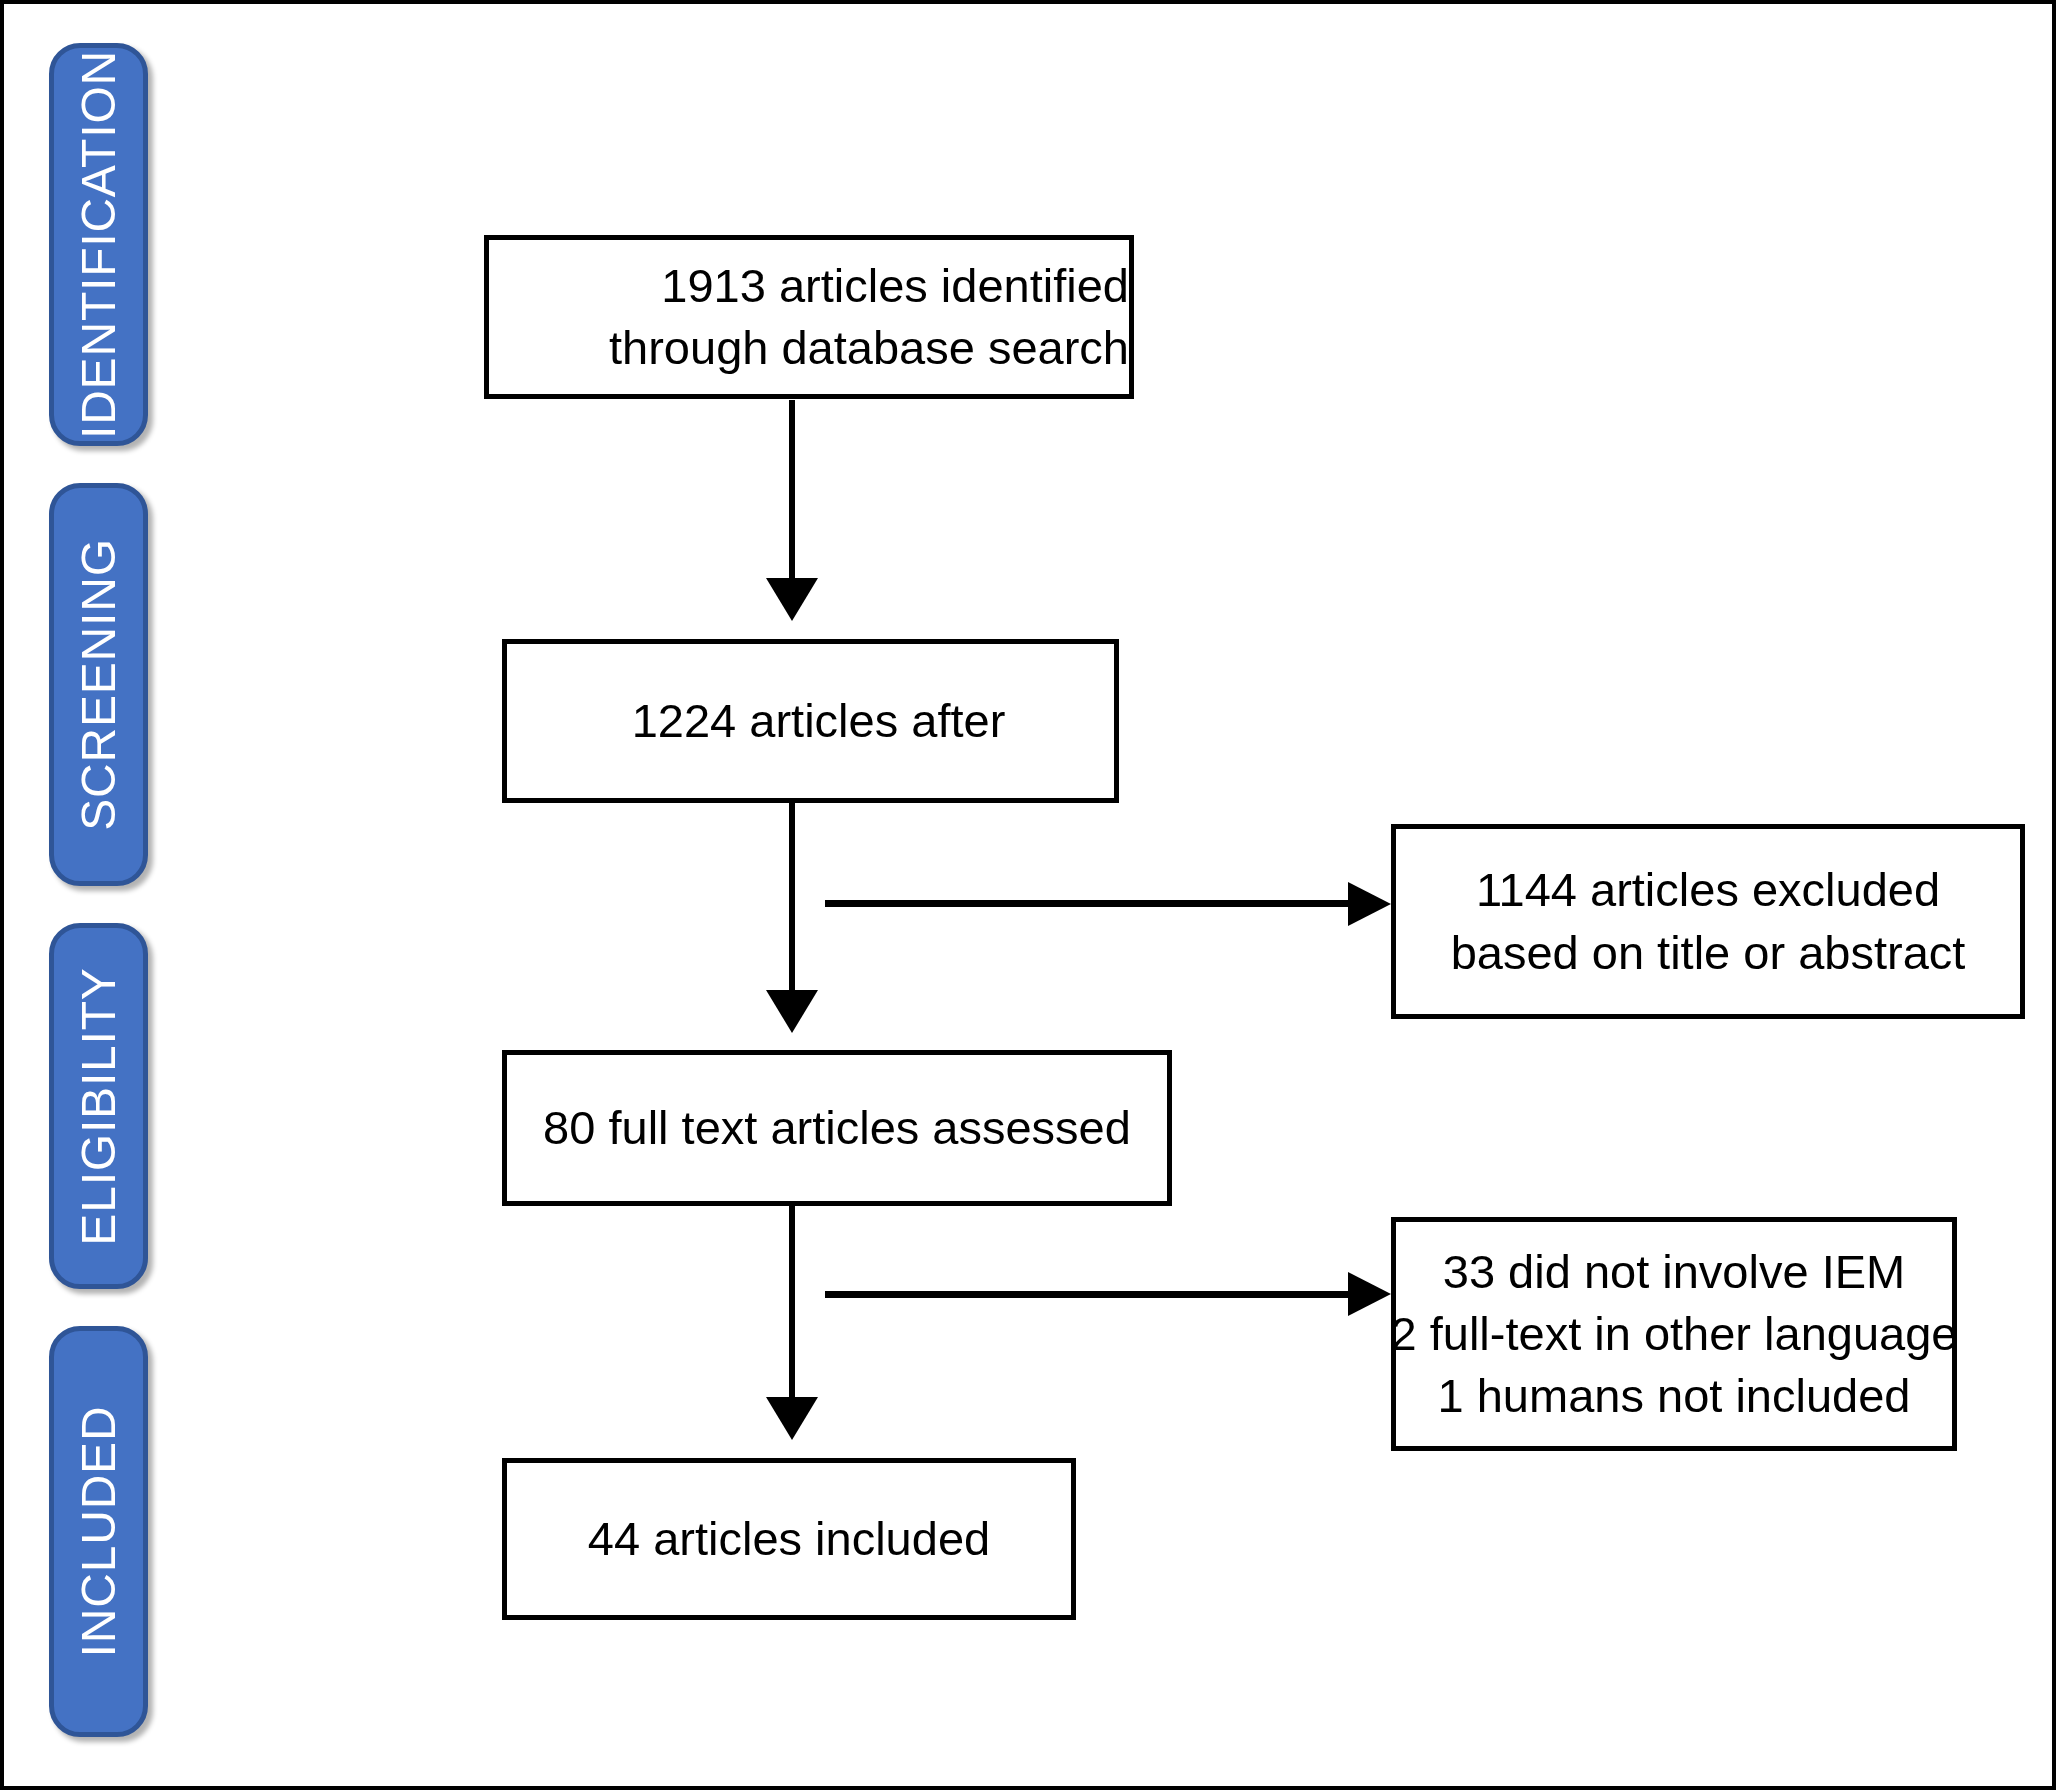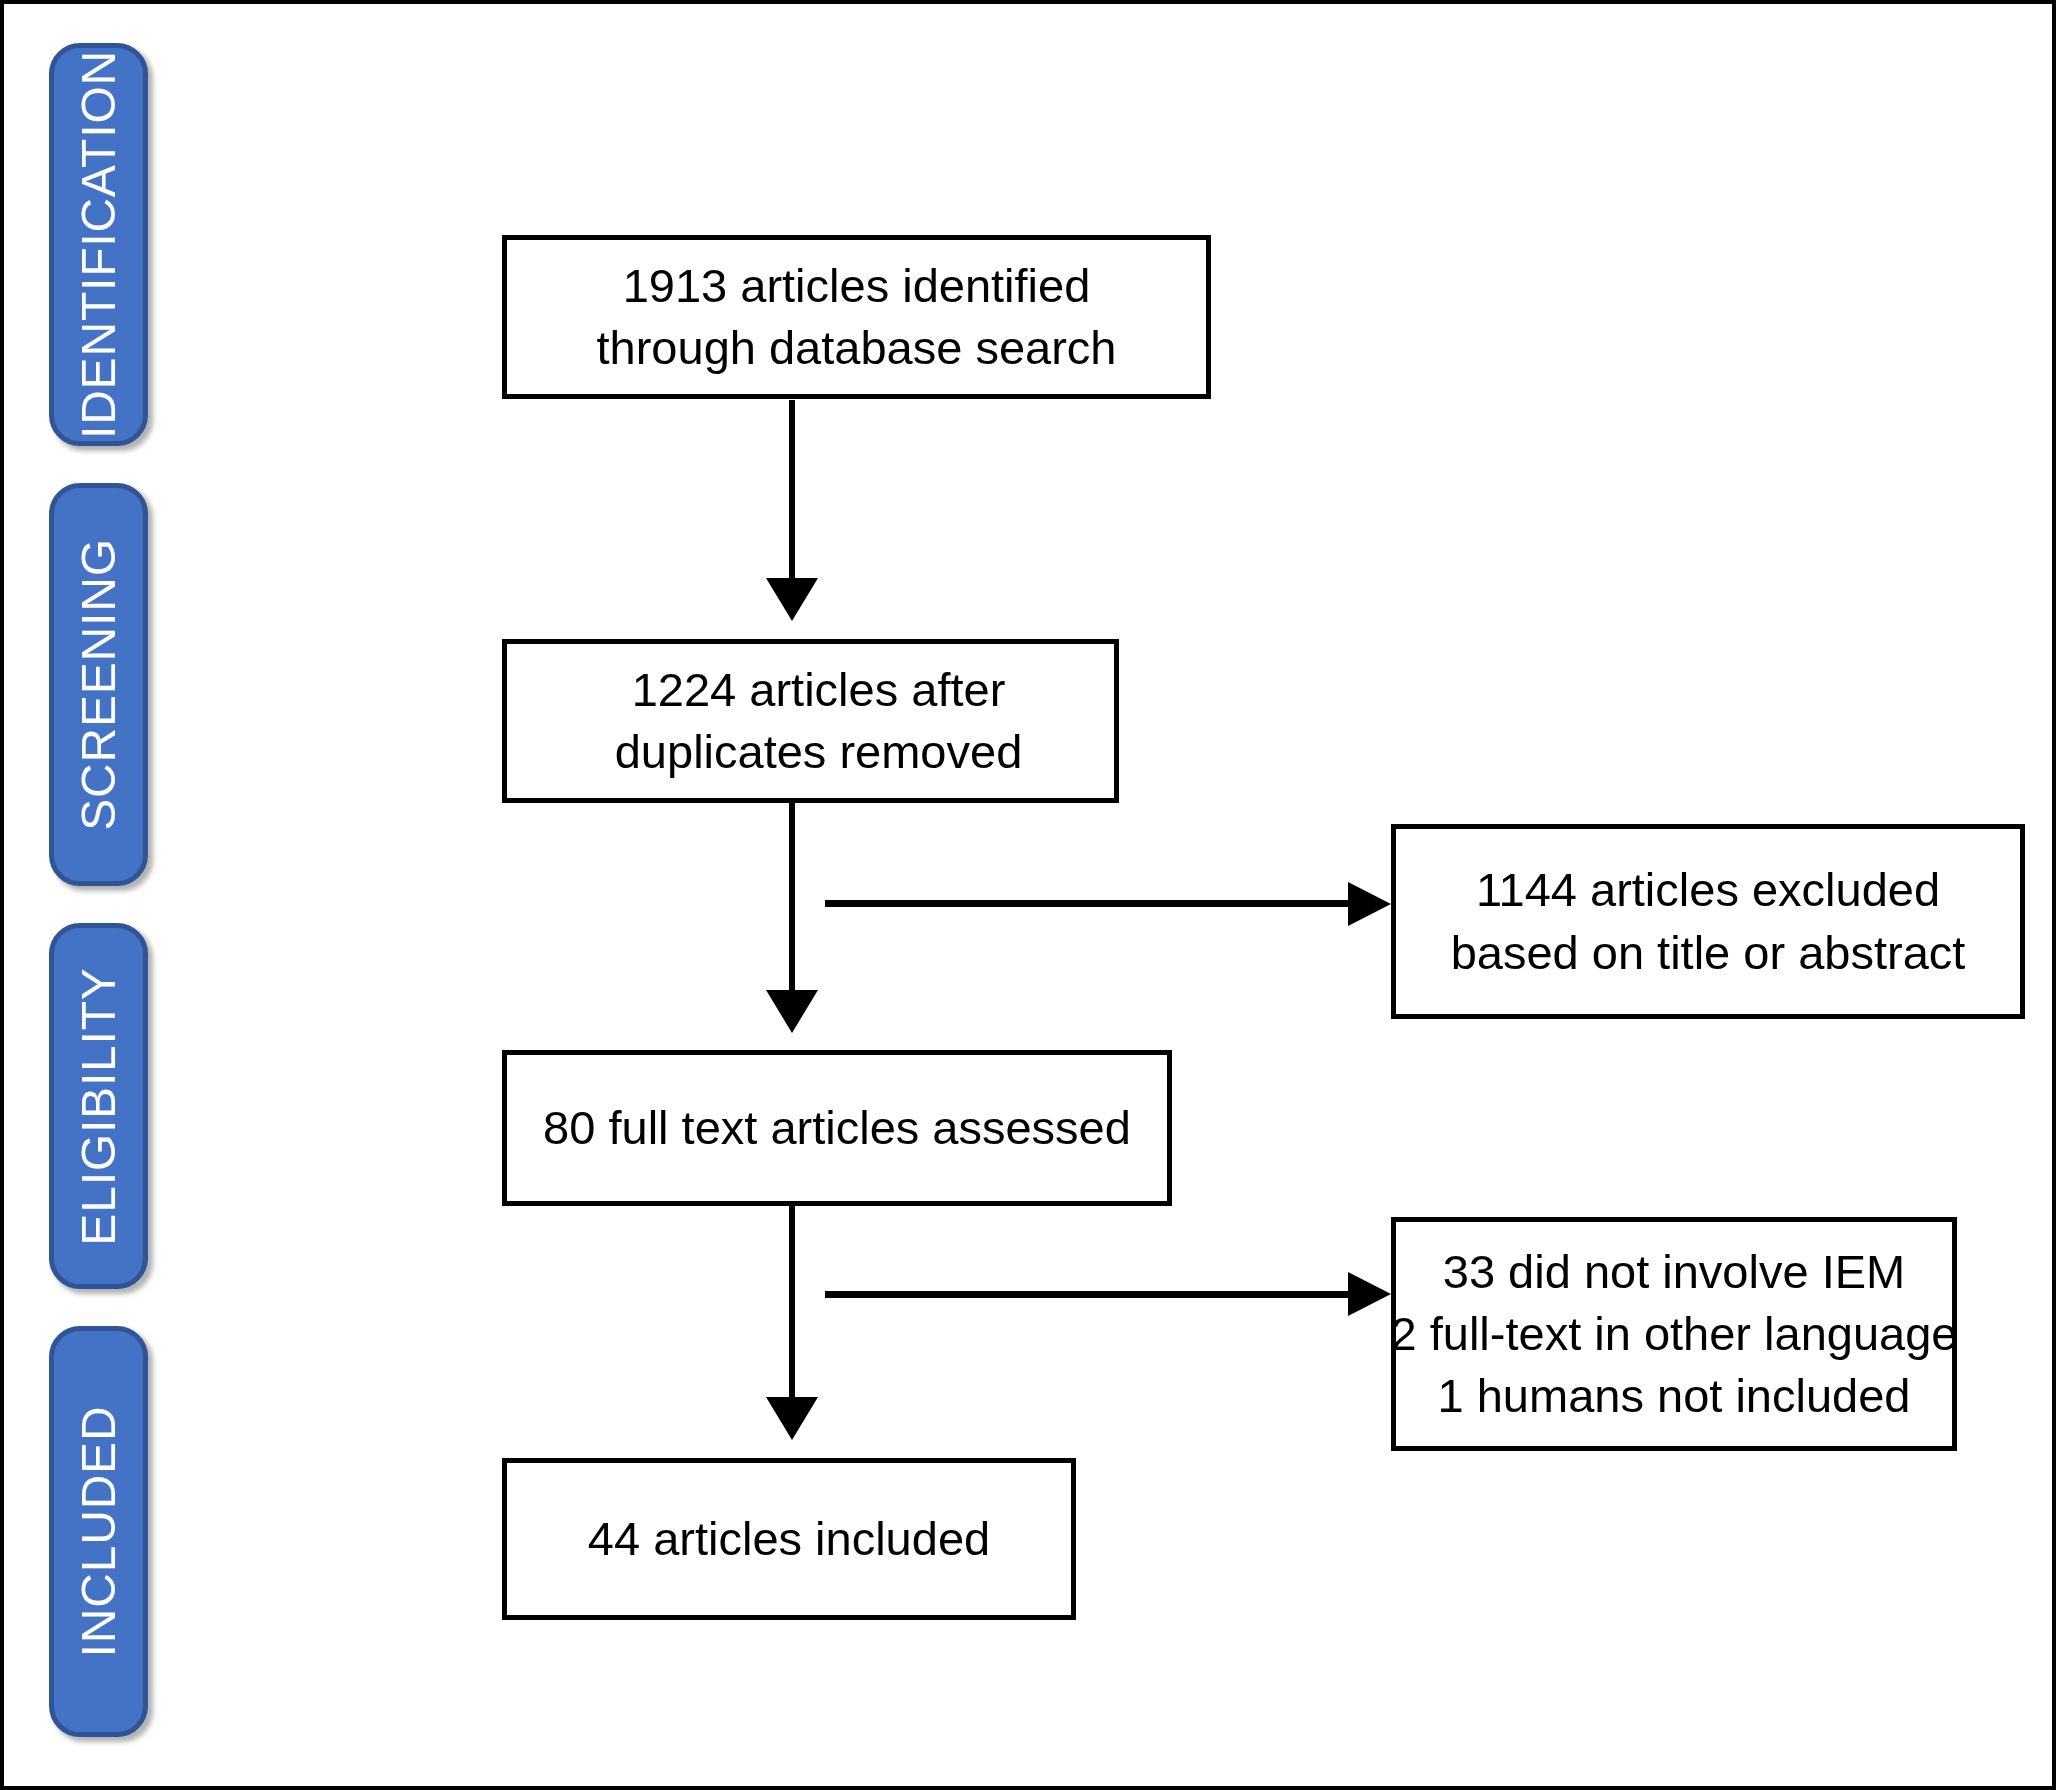--- a/index.html
+++ b/index.html
@@ -103,31 +103,30 @@
   </div>
 
   <div class="stage" style="left:45px; top:919px; width:99px; height:366px;">
     <span class="stage-label">ELIGIBILITY</span>
   </div>
 
   <div class="stage" style="left:45px; top:1322px; width:99px; height:411px;">
     <span class="stage-label">INCLUDED</span>
   </div>
 
-  <div class="flowbox" style="left:498px; top:231px; width:709px; height:164px;">
+  <div class="flowbox" style="left:480px; top:231px; width:650px; height:164px;align-items:flex-end;">
     <div class="line">1913 articles identified</div>
     <div class="line">through database search</div>
   </div>
 
   <div class="vstem" style="left:785px; top:396px; height:183px;"></div>
   <div class="vhead" style="left:762px; top:574px;"></div>
 
   <div class="flowbox" style="left:498px; top:635px; width:617px; height:164px;padding-left:16px;">
     <div class="line">1224 articles after</div>
-    <div class="line">duplicates removed</div>
   </div>
 
   <div class="vstem" style="left:785px; top:799px; height:191px;"></div>
   <div class="vhead" style="left:762px; top:986px;"></div>
 
   <div class="hstem" style="left:821px; top:896px; width:526px;"></div>
   <div class="hhead" style="left:1344px; top:878px;"></div>
 
   <div class="flowbox" style="left:1387px; top:820px; width:634px; height:195px;">
     <div class="line">1144 articles excluded</div>

